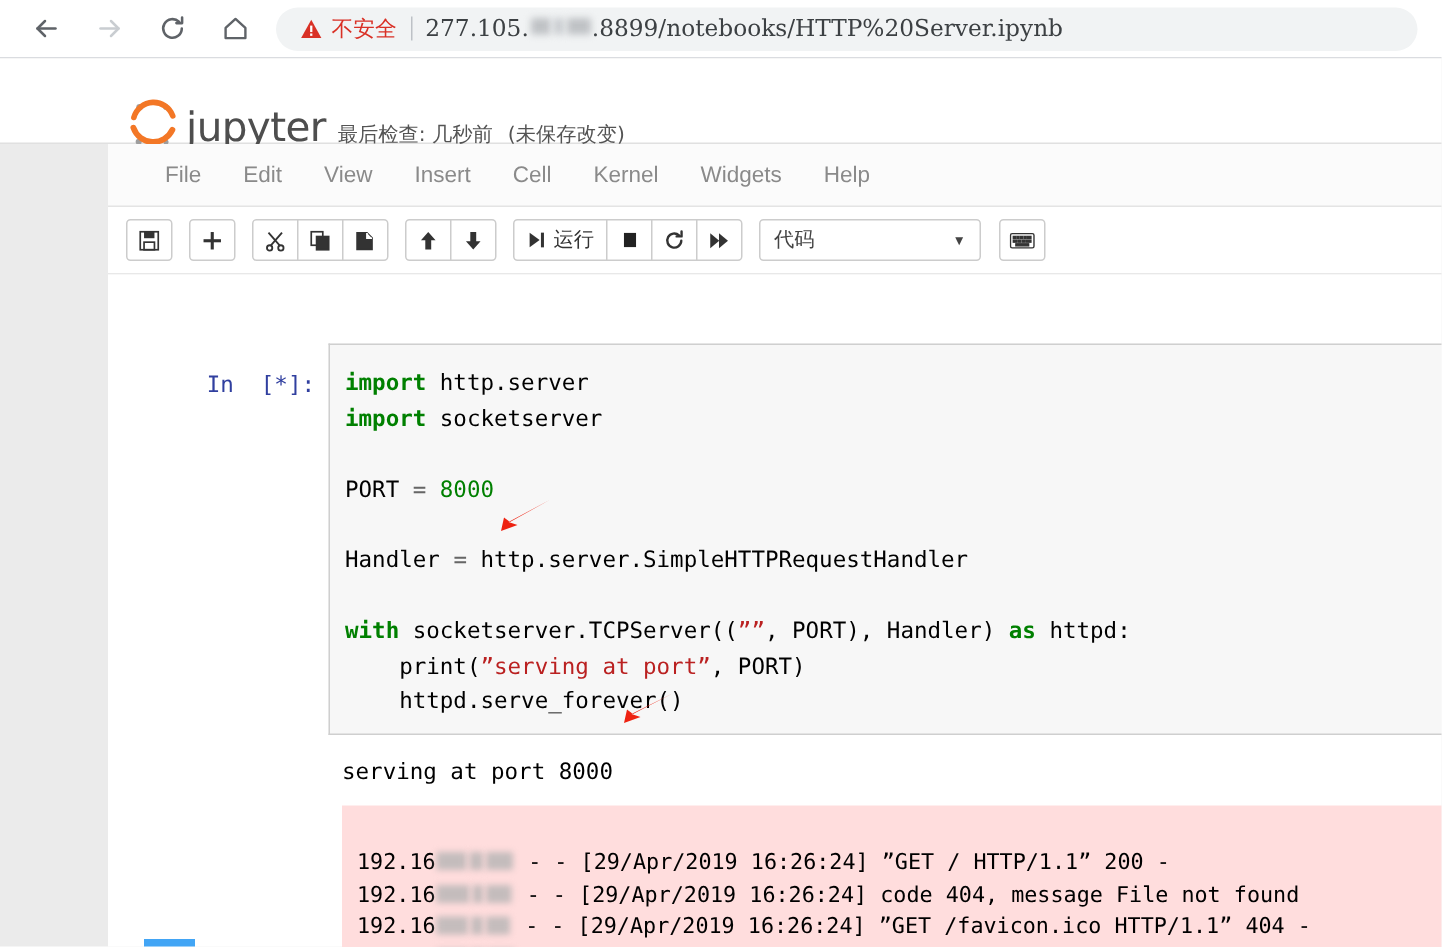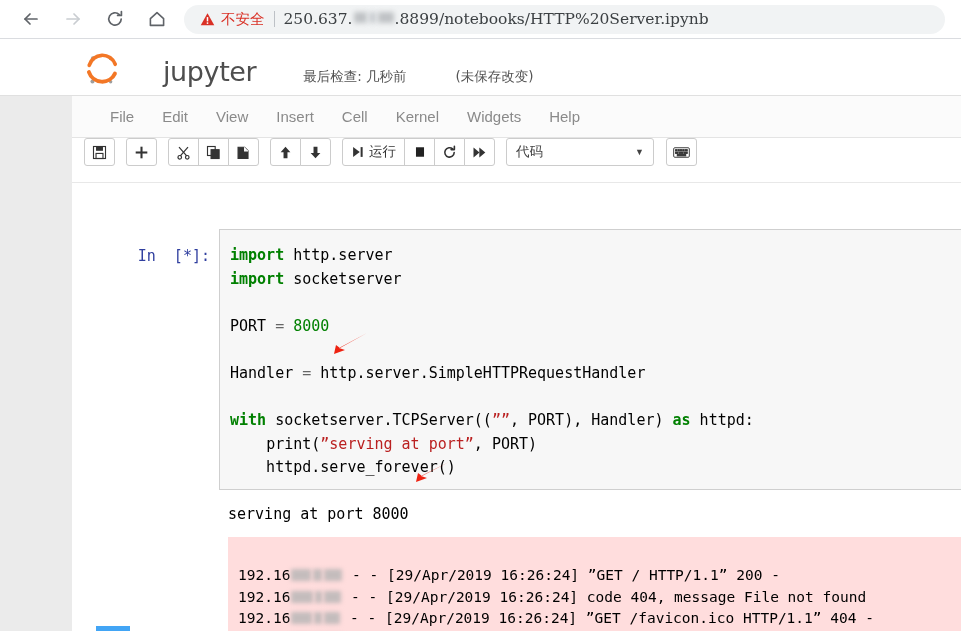--- a/index.html
+++ b/index.html
@@ -77,22 +77,22 @@
   }
 
   
   .jp-header {
     position: absolute; left: 0; top: 0;
     width: 961px; height: 57px;
     background: #ffffff;
     border-bottom: 1px solid #e0e0e0;
   }
   .jp-brandrow {
-    position: absolute; left: 85px; top: 8px;
-    display: flex; align-items: baseline; gap: 39px;
+    position: absolute; left: 85px; top: 21px;
+    display: flex; align-items: baseline;
   }
   .jp-logo {
     width: 34px; height: 34px;
     position: relative; top: 6px;
     margin-right: 5px;
   }
   .jp-wordmark {
     font-family: "DejaVu Sans", sans-serif;
     font-size: 27px;
     color: #4e4e4e;
@@ -133,21 +133,21 @@
     color: #8a8a8a;
     padding: 5px 14px;
     cursor: default;
   }
 
   
   .jp-toolbar {
     position: absolute; left: 72px; top: 99px;
     width: 889px; height: 45px;
     background: #ffffff;
-    display: flex; align-items: flex-start;
+    display: flex; align-items: center;
     padding-left: 12px;
     border-bottom: 1px solid #e8e8e8;
   }
   .tb-group {
     display: flex; align-items: center;
     margin-right: 11px;
   }
   .tb-btn {
     height: 28px; min-width: 31px;
     border: 1px solid #cccccc;
@@ -311,21 +311,21 @@
     <span class="warn-icon">
       <svg width="15" height="15" viewBox="0 0 16 16">
         <path d="M8 1.2 L15.2 14.2 L0.8 14.2 Z" fill="#d93025"></path>
         <rect x="7.2" y="5.4" width="1.6" height="4.6" fill="#ffffff"></rect>
         <rect x="7.2" y="11" width="1.6" height="1.7" fill="#ffffff"></rect>
       </svg>
     </span>
     <span class="not-secure">不安全</span>
     <span class="omni-sep"></span>
     <span class="url-text">
-      <span>250.637.</span>
+      <span>277.105.</span>
         <span class="blur-chunk blur-a"></span>
         <span class="blur-chunk blur-b"></span>
         <span class="blur-chunk blur-c"></span>
         <span>.8899/notebooks/HTTP%20Server.ipynb</span>
     </span>
   </div>
 </div>
 
 <div class="page">
 

